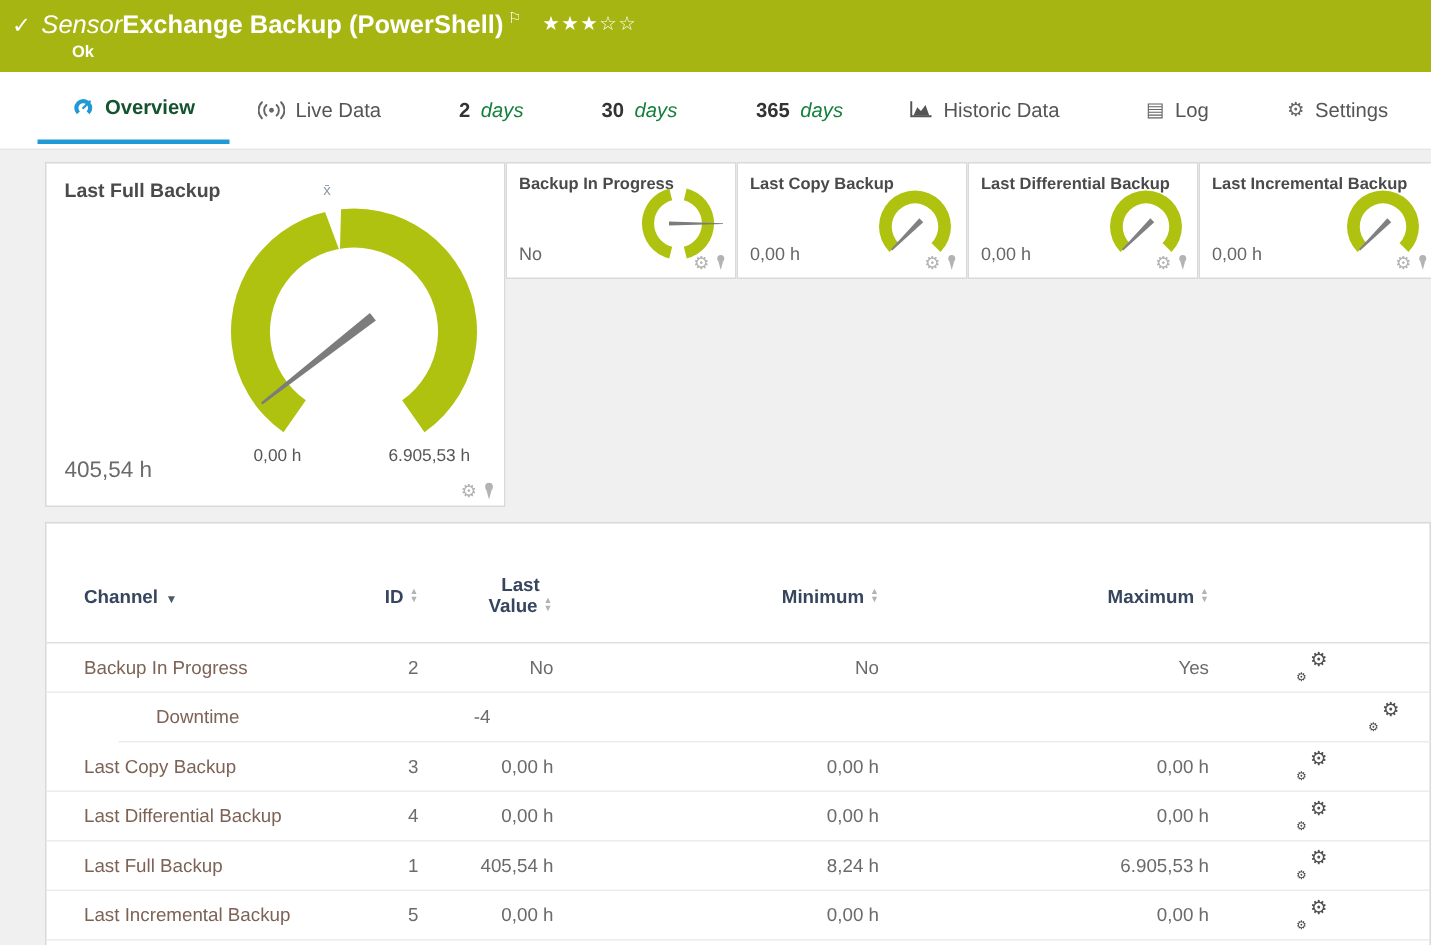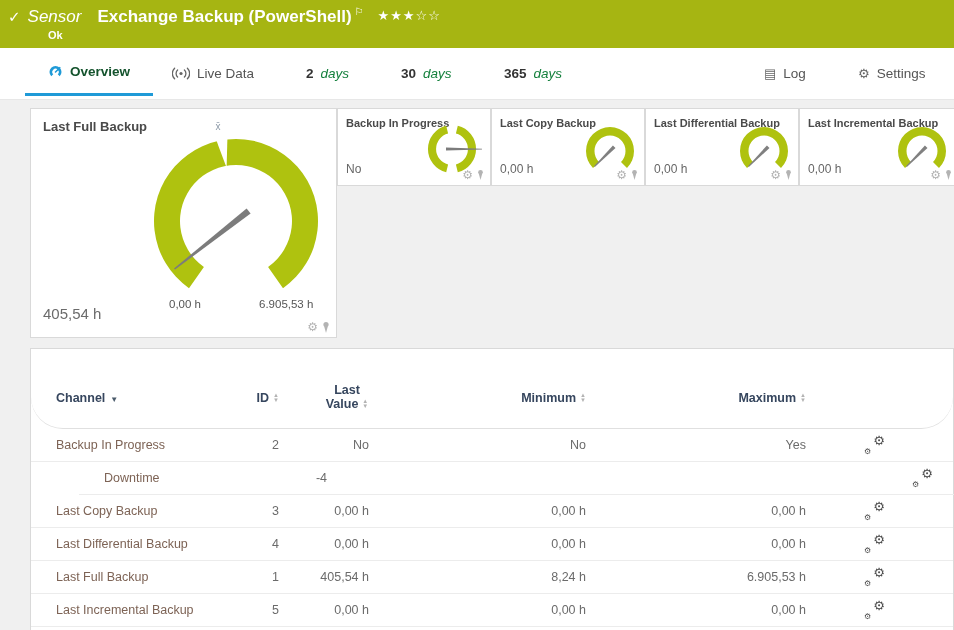--- a/index.html
+++ b/index.html
@@ -4,21 +4,21 @@
 <style>
   * { margin:0; padding:0; box-sizing:border-box; }
   html,body { width:954px; height:630px; overflow:hidden; background:#fff;
     font-family:"Liberation Sans","DejaVu Sans",sans-serif; }
 
   
   .banner { position:absolute; left:0; top:0; width:954px; height:48px;
     background:#a6b512; color:#fff; }
   .banner-row { position:absolute; left:8px; top:7px; display:flex; align-items:baseline; }
   .check { font-size:15px; font-weight:bold; margin-right:7px; }
-  .kind { font-style:italic; font-size:17px; margin-right:16px; }
+  .kind { font-style:italic; font-size:17px; margin-right:0; }
   .sensor-title { font-size:17px; font-weight:bold; }
   .flag { font-size:10px; vertical-align:super; position:relative; top:-7px; margin-left:3px; }
   .stars { font-size:13px; letter-spacing:1px; margin-left:14px; position:relative; top:-2px; cursor:pointer; }
   .status-ok { position:absolute; left:48px; top:29px; font-size:11px; font-weight:bold; }
 
   
   .tabbar { position:absolute; left:0; top:48px; width:954px; height:52px;
     background:#fff; border-bottom:1px solid #e7e7e7; }
   .tab { position:absolute; top:2px; height:46px; display:flex; align-items:center;
     gap:7px; font-size:13.5px; color:#555; cursor:pointer; padding:0 4px; }
@@ -39,21 +39,21 @@
   .scale-label { position:absolute; font-size:11.5px; color:#555; }
   .panel-actions { position:absolute; right:5px; bottom:3px; display:flex; align-items:center; gap:3px; color:#b3b3b3; }
   .panel-actions .gear-glyph { font-family:"DejaVu Sans",sans-serif; font-size:12px; cursor:pointer; }
 
   
   .table-panel { left:30px; top:248px; width:924px; height:300px; }
   .th { position:absolute; font-size:12.5px; font-weight:bold; color:#36465e; cursor:pointer; }
   .sort-pair { display:inline-flex; flex-direction:column; font-size:6px; line-height:5px;
     color:#b3b3b3; vertical-align:middle; margin-left:4px; position:relative; top:-1px; }
   .sort-single { font-size:8px; color:#4a5a6a; margin-left:5px; }
-  .thead { position:absolute; left:0; top:0; width:100%; height:80px; border-bottom:1px solid #e0e0e0;border-radius:32px; }
+  .thead { position:absolute; left:0; top:0; width:100%; height:80px; border-bottom:1px solid #e0e0e0; }
   .trow { position:absolute; left:0; width:100%; height:33px; border-bottom:1px solid #ececec; }
   .td { position:absolute; top:9px; font-size:12.5px; color:#6b6b6b; }
   .td-channel { left:25px; color:#7d6355; cursor:pointer; }
   .td-id    { left:148px; width:100px; text-align:right; }
   .td-last  { left:228px; width:110px; text-align:right; }
   .td-min   { left:435px; width:120px; text-align:right; }
   .td-max   { left:655px; width:120px; text-align:right; }
   .td-gear  { left:833px; width:26px; height:18px; top:7px; cursor:pointer; }
   .dual-gear { position:relative; display:block; width:22px; height:17px; color:#4f4f4f;
     font-family:"DejaVu Sans",sans-serif; }
@@ -107,20 +107,29 @@
   <div class="tab" style="left:397px;">
     <span class="num">30</span>
     <span class="unit">days</span>
   </div>
 
   <div class="tab" style="left:500px;">
     <span class="num">365</span>
     <span class="unit">days</span>
   </div>
 
+  <div class="tab" style="left:602px;">
+    <span class="tab-icon">
+      <svg width="16" height="12" viewBox="0 0 16 12">
+        <path d="M1.5,0.5 V10.5 H15" stroke="#555" stroke-width="1.3" fill="none"></path>
+        <polygon points="3,10 5.5,4.5 8,7 11,3 13.5,10" fill="#555"></polygon>
+      </svg>
+    </span>
+    <span>Historic Data</span>
+  </div>
 
   <div class="tab" style="left:760px;">
     <span class="glyph-icon">▤</span>
     <span>Log</span>
   </div>
 
   <div class="tab" style="left:854px;">
     <span class="glyph-icon">⚙</span>
     <span>Settings</span>
   </div>

